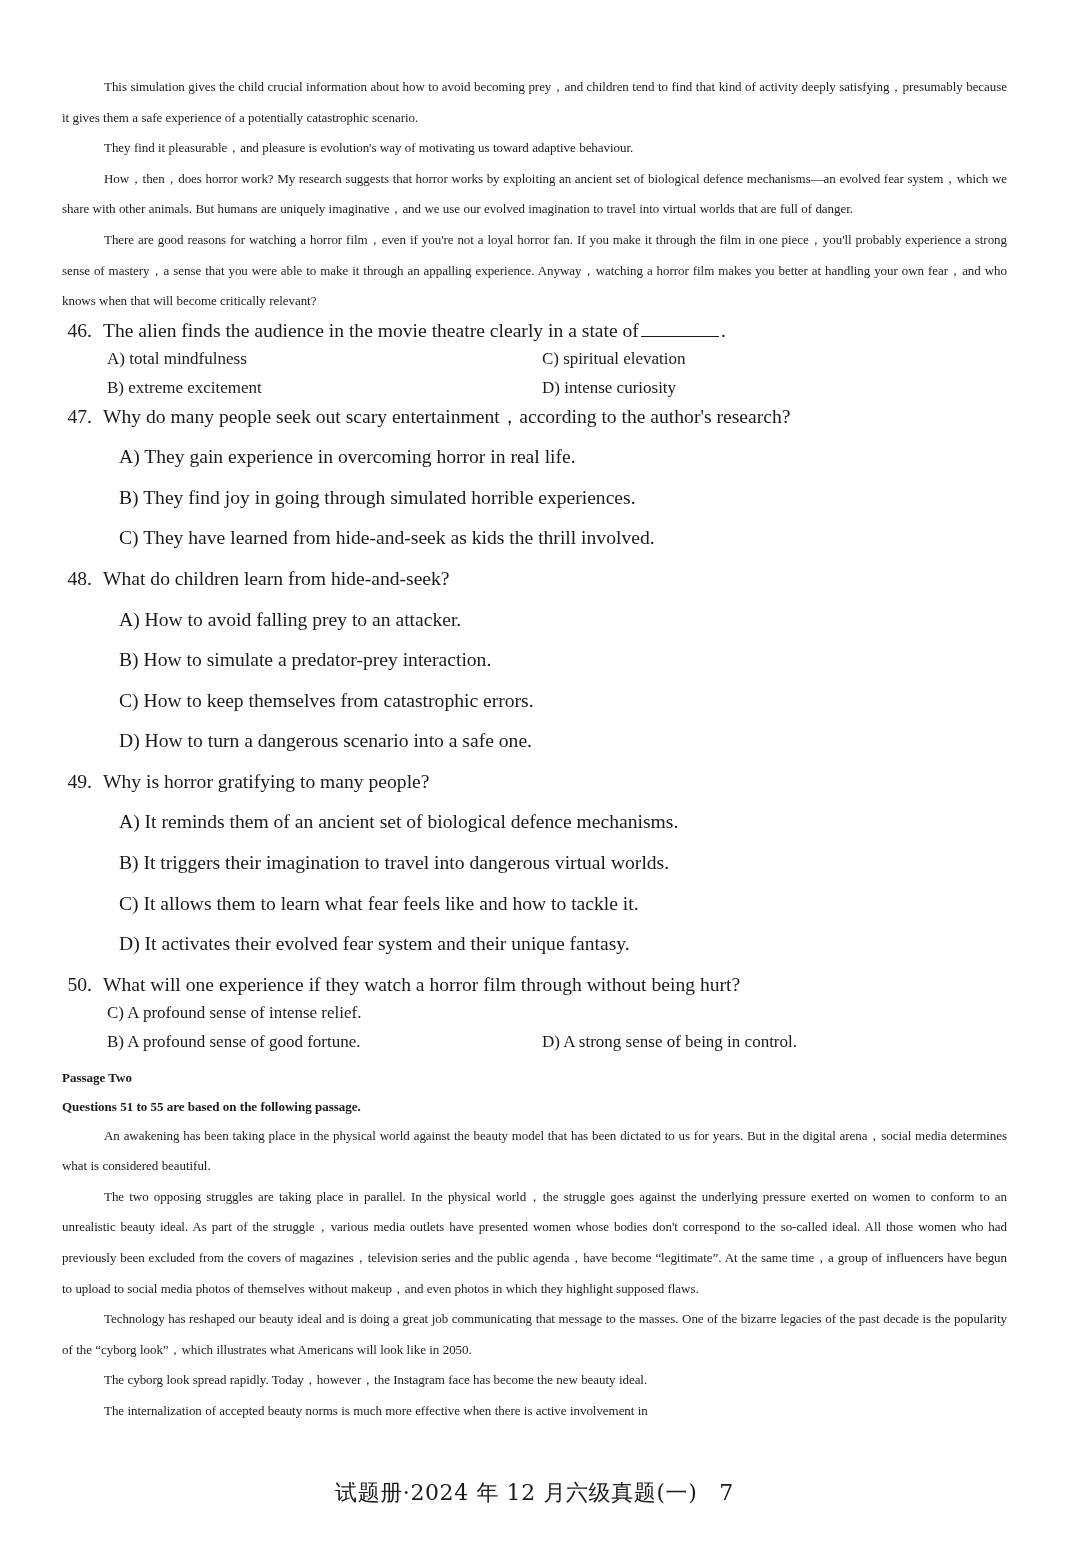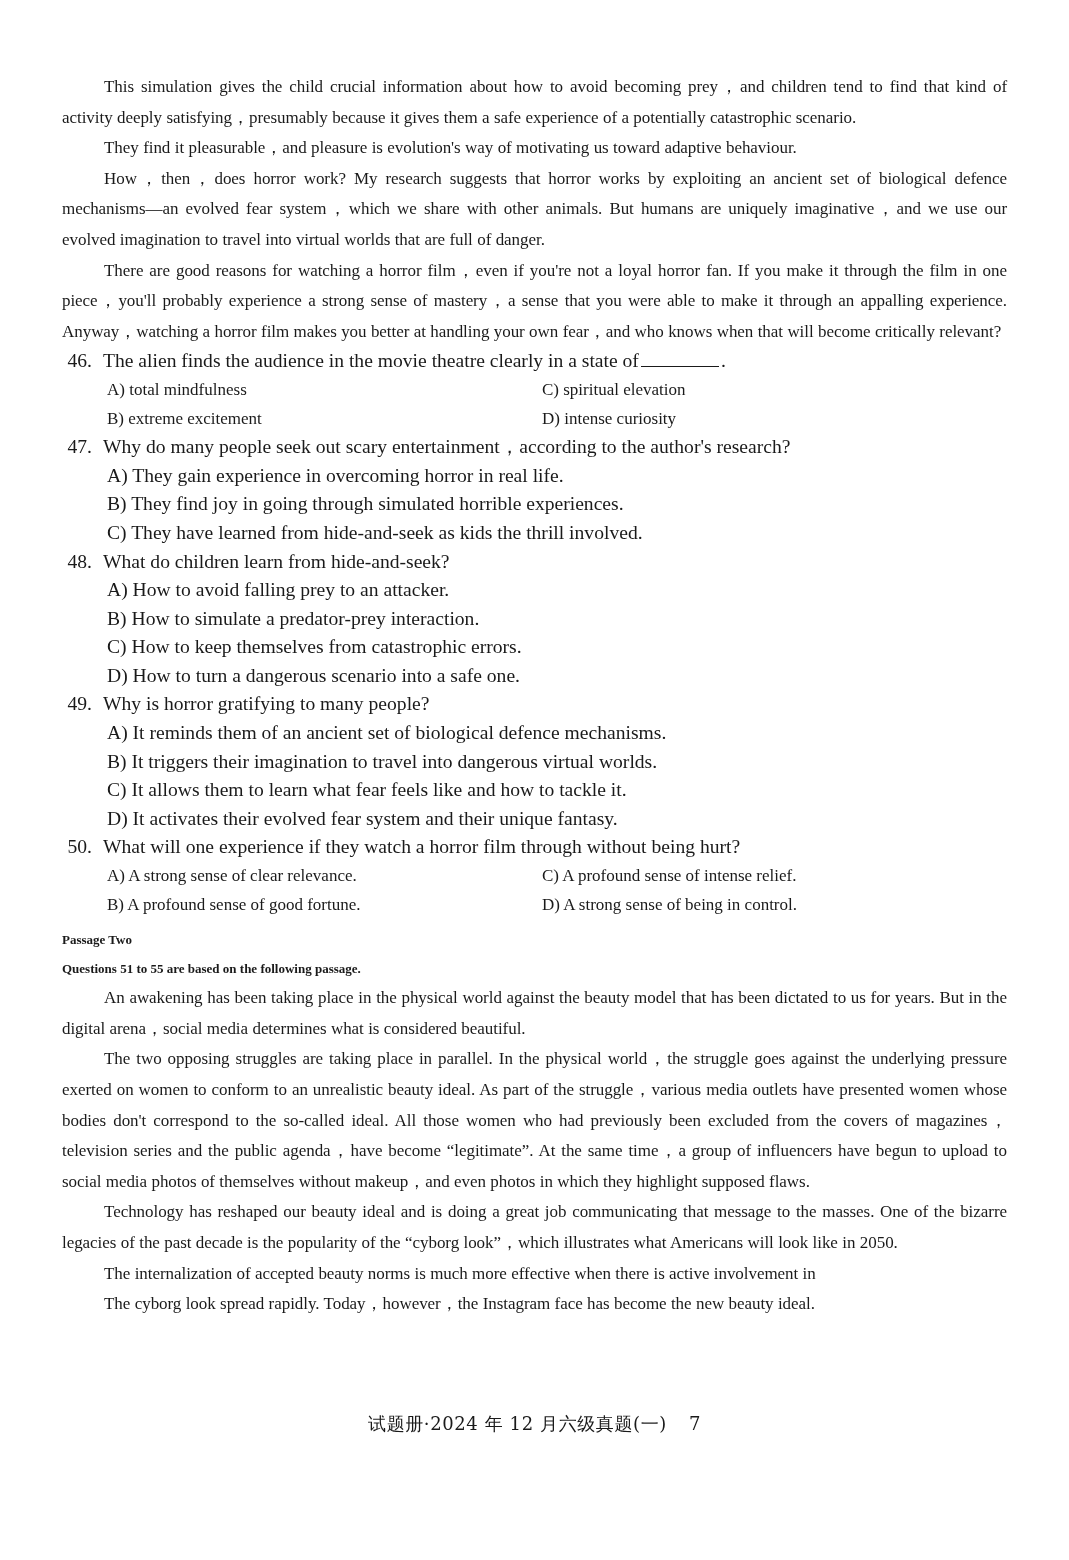--- a/index.html
+++ b/index.html
@@ -17,21 +17,21 @@
   }
   .page {
     position: absolute;
     left: 62px;
     top: 72px;
     width: 945px;
   }
 
   
   .para {
-    font-size: 17px;
+    font-size: 13px;
     line-height: 30.6px;
     text-align: justify;
     text-justify: inter-word;
     text-indent: 42px;
     margin: 0;
     letter-spacing: -0.05px;
     word-spacing: 0.2px;
   }
   .para.last-line-left { text-align-last: left; }
 
@@ -55,21 +55,21 @@
     width: 78px;
     border-bottom: 1.6px solid #1a1a1a;
     vertical-align: baseline;
     height: 15px;
     margin: 0 2px;
   }
 
   .opt {
     font-size: 19.6px;
     line-height: 28.6px;
-    margin: 0;
+    margin: 12px;
     padding-left: 45px;
     white-space: nowrap;
   }
   .opt-row {
     display: flex;
     font-size: 17px;
     line-height: 28.6px;
     padding-left: 45px;
   }
   .opt-row .col-a { width: 435px; flex: 0 0 435px; white-space: nowrap; }
@@ -80,24 +80,24 @@
     font-size: 13px;
     line-height: 29px;
     font-weight: bold;
     margin: 0;
   }
 
   
   .footer {
     position: absolute;
     left: 0;
-    top: 1412px;
+    top: 1478px;
     width: 1069px;
     text-align: center;
-    font-size: 18px;
+    font-size: 22px;
     font-family: "DejaVu Serif", "Liberation Serif", serif;
     color: #1a1a1a;
     letter-spacing: 0.6px;
   }
   .footer .pg { margin-left: 22px; }
 
   .sp-6 { height: 6px; }
 </style>
 </head>
 <body>
@@ -131,36 +131,35 @@
   <div class="opt"><span>D)</span> <span>How to turn a dangerous scenario into a safe one.</span></div>
 
   <div class="qline"><span class="qnum">49.</span><span>Why is horror gratifying to many people?</span></div>
   <div class="opt"><span>A)</span> <span>It reminds them of an ancient set of biological defence mechanisms.</span></div>
   <div class="opt"><span>B)</span> <span>It triggers their imagination to travel into dangerous virtual worlds.</span></div>
   <div class="opt"><span>C)</span> <span>It allows them to learn what fear feels like and how to tackle it.</span></div>
   <div class="opt"><span>D)</span> <span>It activates their evolved fear system and their unique fantasy.</span></div>
 
   <div class="qline"><span class="qnum">50.</span><span>What will one experience if they watch a horror film through without being hurt?</span></div>
   <div class="opt-row">
-    <span class="col-a"><span>A)</span> <span>A strong sense of clear relevance.</span></span>
     <span class="col-b"><span>C)</span> <span>A profound sense of intense relief.</span></span>
   </div>
   <div class="opt-row">
     <span class="col-a"><span>B)</span> <span>A profound sense of good fortune.</span></span>
     <span class="col-b"><span>D)</span> <span>A strong sense of being in control.</span></span>
   </div>
 
   <div class="sp-6"></div>
 
   <div class="heading">Passage Two</div>
   <div class="heading">Questions 51 to 55 are based on the following passage.</div>
 
   <p class="para last-line-left">An awakening has been taking place in the physical world against the beauty model that has been dictated to us for years. But in the digital arena，social media determines what is considered beautiful.</p>
   <p class="para last-line-left">The two opposing struggles are taking place in parallel. In the physical world，the struggle goes against the underlying pressure exerted on women to conform to an unrealistic beauty ideal. As part of the struggle，various media outlets have presented women whose bodies don't correspond to the so-called ideal. All those women who had previously been excluded from the covers of magazines，television series and the public agenda，have become “legitimate”. At the same time，a group of influencers have begun to upload to social media photos of themselves without makeup，and even photos in which they highlight supposed flaws.</p>
   <p class="para last-line-left">Technology has reshaped our beauty ideal and is doing a great job communicating that message to the masses. One of the bizarre legacies of the past decade is the popularity of the “cyborg look”，which illustrates what Americans will look like in 2050.</p>
+  <p class="para last-line-left">The cyborg look spread rapidly. Today，however，the Instagram face has become the new beauty ideal.</p>
   <p class="para last-line-left">The internalization of accepted beauty norms is much more effective when there is active involvement in</p>
-  <p class="para last-line-left">The cyborg look spread rapidly. Today，however，the Instagram face has become the new beauty ideal.</p>
 
 </div>
 
 <div class="footer">
   <span>试题册·2024 年 12 月六级真题(一)</span><span class="pg">7</span>
 </div>
 
 </body></html>

